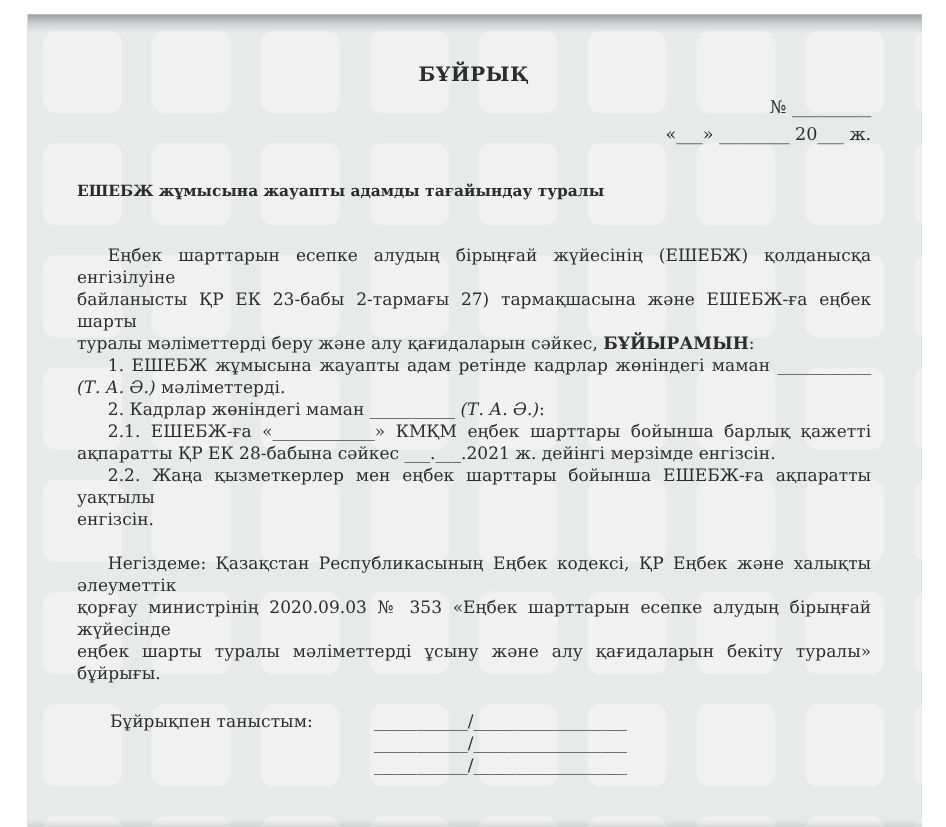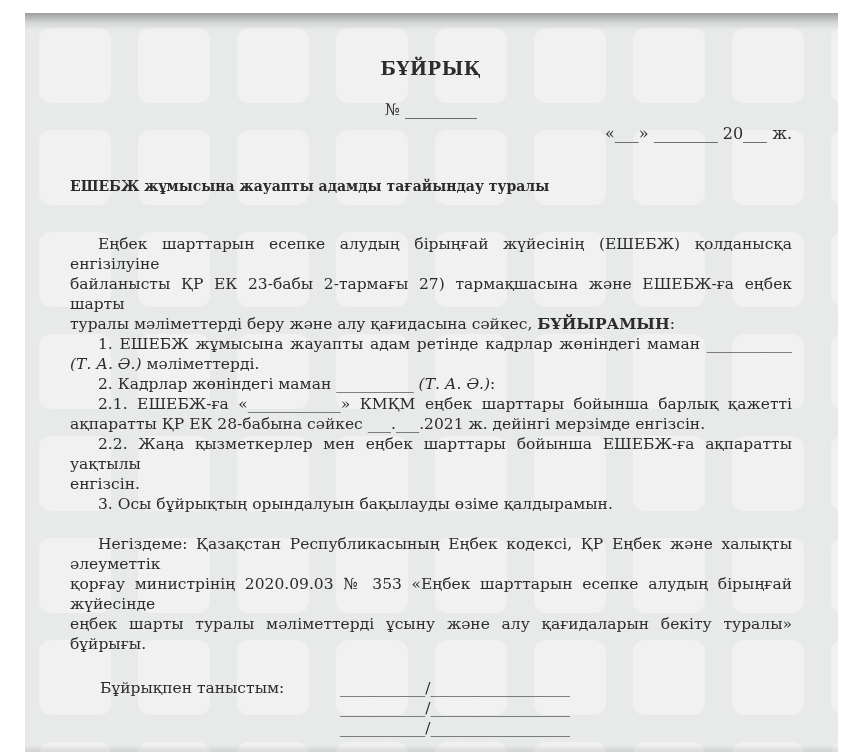--- a/index.html
+++ b/index.html
@@ -55,22 +55,22 @@
     color: #2c2c2c;
   }
   .title {
     text-align: center;
     font-weight: bold;
     font-size: 18px;
     line-height: 22px;
     letter-spacing: 0.6px;
   }
   .num-row {
-    margin-top: 20px;
-    text-align: center;
+    margin-top: 8px;
+    text-align: right;
     font-size: 16px;
     line-height: 20px;
   }
   .date-row {
     margin-top: 4px;
     font-size: 16px;
     line-height: 20px;
     text-indent: 30px;
     text-align: right;
   }
@@ -134,39 +134,36 @@
       <div class="num-row">№ _________</div>
 
       <div class="date-row">«___» ________ 20___ ж.</div>
 
       <div class="subject">ЕШЕБЖ жұмысына жауапты адамды тағайындау туралы</div>
 
       <div class="doc-body">
           <div class="doc-par">
             <div class="doc-line full indent"><span>Еңбек шарттарын есепке алудың бірыңғай жүйесінің (ЕШЕБЖ) қолданысқа енгізілуіне</span></div>
             <div class="doc-line full"><span>байланысты ҚР ЕК 23-бабы 2-тармағы 27) тармақшасына және ЕШЕБЖ-ға еңбек шарты</span></div>
-            <div class="doc-line"><span>туралы мәліметтерді беру және алу қағидасына сәйкес, </span><span style="font-weight: bold; margin-top: 21px;">БҰЙЫРАМЫН</span><span>:</span></div>
+            <div class="doc-line"><span>туралы мәліметтерді беру және алу қағидаларын сәйкес, </span><span style="font-weight: bold; margin-top: 21px;">БҰЙЫРАМЫН</span><span>:</span></div>
           </div>
           <div class="doc-par">
             <div class="doc-line full indent"><span>1. ЕШЕБЖ жұмысына жауапты адам ретінде кадрлар жөніндегі маман ___________</span></div>
             <div class="doc-line"><span style="font-style: italic;">(Т. А. Ә.)</span><span> мәліметтерді.</span></div>
           </div>
           <div class="doc-par">
             <div class="doc-line indent"><span>2. Кадрлар жөніндегі маман __________ </span><span style="font-style: italic;">(Т. А. Ә.)</span><span>:</span></div>
           </div>
           <div class="doc-par">
             <div class="doc-line full indent"><span>2.1. ЕШЕБЖ-ға «____________» КМҚМ еңбек шарттары бойынша барлық қажетті</span></div>
             <div class="doc-line"><span>ақпаратты ҚР ЕК 28-бабына сәйкес ___.___.2021 ж. дейінгі мерзімде енгізсін.</span></div>
           </div>
           <div class="doc-par">
             <div class="doc-line full indent"><span>2.2. Жаңа қызметкерлер мен еңбек шарттары бойынша ЕШЕБЖ-ға ақпаратты уақтылы</span></div>
             <div class="doc-line"><span>енгізсін.</span></div>
-          </div>
-          <div class="doc-par">
-            <div class="doc-line indent"><span>3. Осы бұйрықтың орындалуын бақылауды өзіме қалдырамын.</span></div>
           </div>
           <div class="doc-par par-gap">
             <div class="doc-line full indent"><span>Негіздеме: Қазақстан Республикасының Еңбек кодексі, ҚР Еңбек және халықты әлеуметтік</span></div>
             <div class="doc-line full"><span>қорғау министрінің 2020.09.03 № 353 «Еңбек шарттарын есепке алудың бірыңғай жүйесінде</span></div>
             <div class="doc-line"><span>еңбек шарты туралы мәліметтерді ұсыну және алу қағидаларын бекіту туралы» бұйрығы.</span></div>
           </div>
         </div>
 
       <div class="ack">
         <div class="ack-label">Бұйрықпен таныстым:</div>

